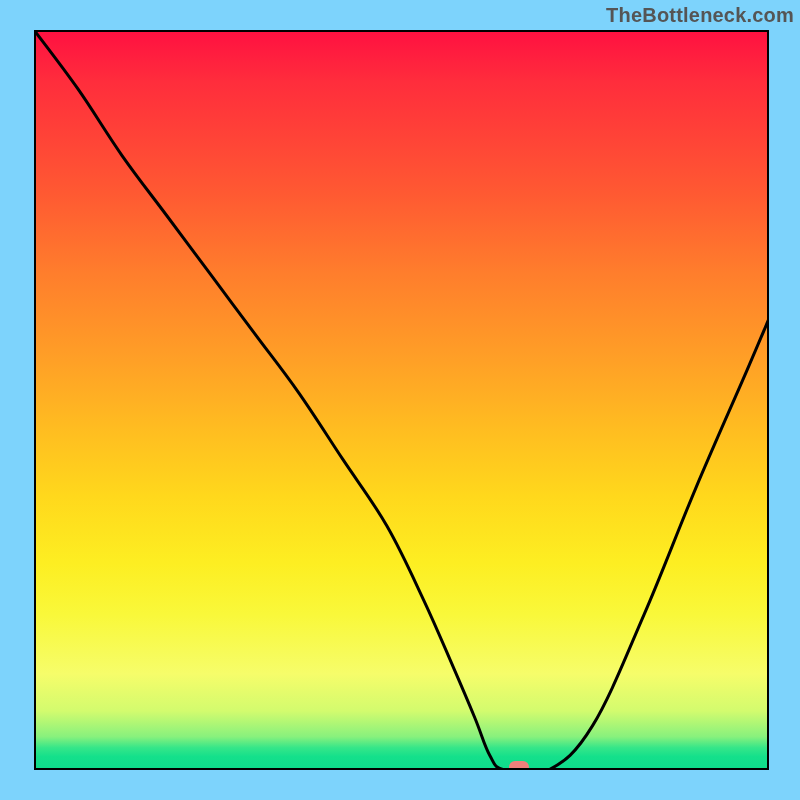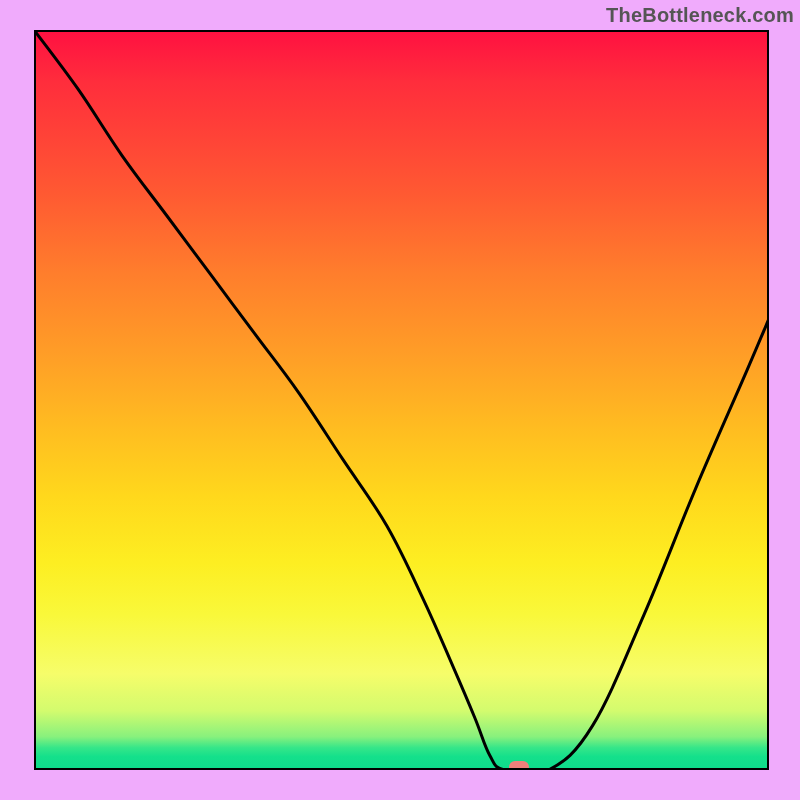--- a/index.html
+++ b/index.html
@@ -7,21 +7,21 @@
     padding: 0;
     width: 800px;
     height: 800px;
     background: #000;
     font-family: Arial, Helvetica, sans-serif;
   }
   .wrap {
     position: relative;
     width: 800px;
     height: 800px;
-    background: #f0abfc;
+    background: #7dd3fc;
   }
   .watermark {
     position: absolute;
     top: 4px;
     right: 6px;
     color: #555;
     font-weight: 600;
     font-size: 20px;
     letter-spacing: 0.2px;
     z-index: 5;

